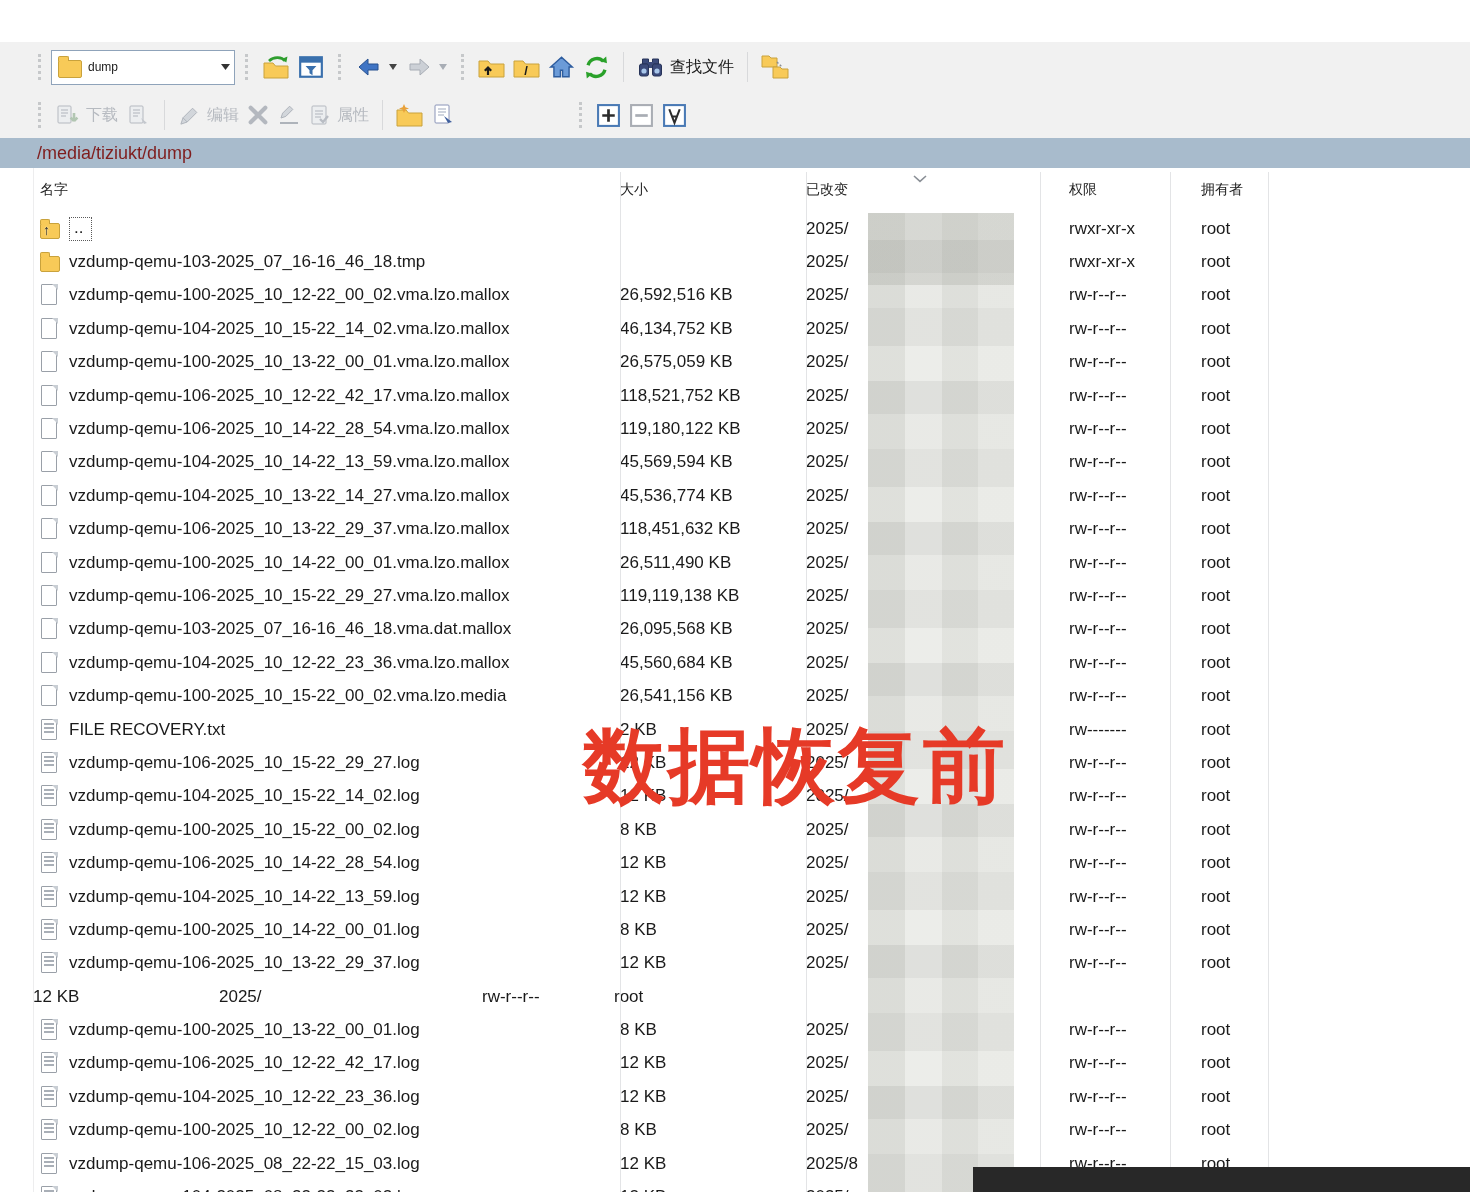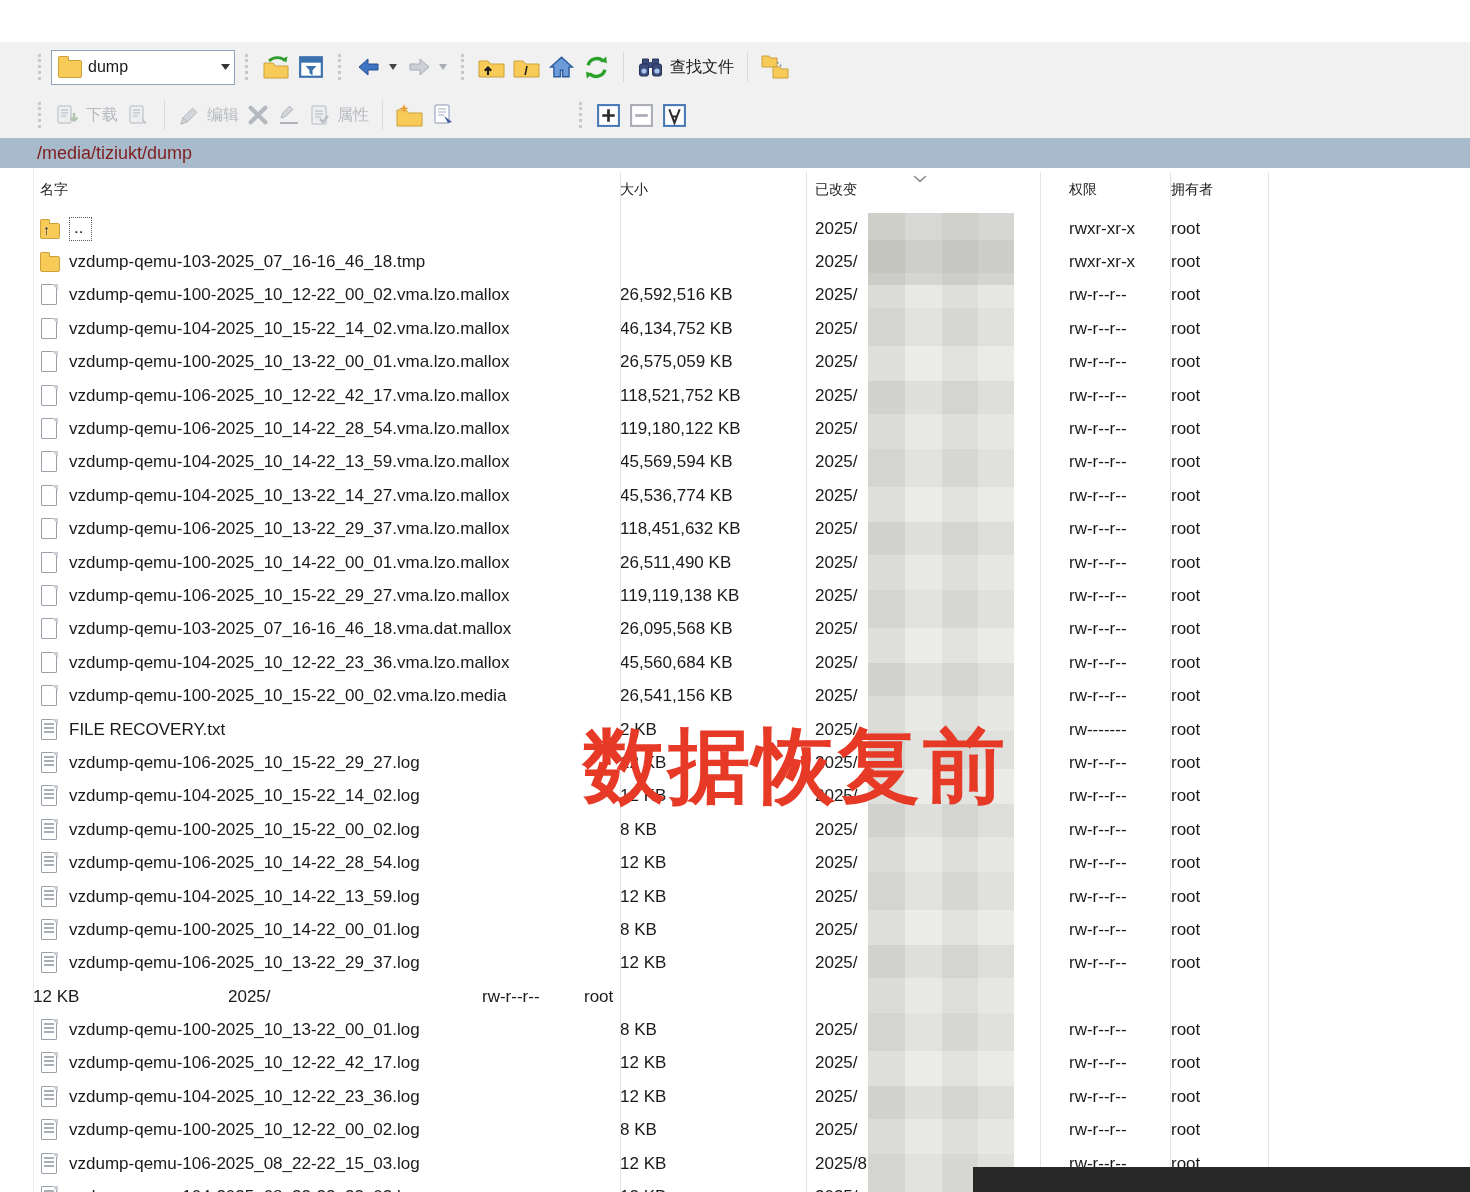--- a/index.html
+++ b/index.html
@@ -16,41 +16,41 @@
   .gripper{width:3px;height:26px;border-left:3px dotted #c6c8ca;margin:0 7px 0 2px;flex:0 0 3px;}
   .tb-sep{width:1px;height:30px;background:#d8d9db;margin:0 9px;flex:0 0 1px;}
   .tb-btn{display:flex;align-items:center;gap:6px;padding:3px 4px;border-radius:3px;flex:0 0 auto;}
   .tb-label{font-size:16px;color:#1a1a1a;white-space:nowrap;}
   .tb-label.disabled{color:#b6bac0;}
   .spacer{flex:0 0 auto;}
 
   
   .combo{display:flex;align-items:center;background:#fff;border:1px solid #8fa3ba;height:33px;width:172px;
          padding:0 4px 0 6px;gap:6px;flex:0 0 auto;}
-  .combo-text{font-size:16px;flex:1;}
+  .combo-text{font-size:12px;flex:1;}
   .combo-caret{margin-left:auto;}
 
   
   .cfold{position:relative;width:22px;height:16px;background:#f8ca58;border:1px solid #c9a23c;border-radius:2px;margin-top:4px;flex:0 0 22px;}
   .cfold::before{content:'';position:absolute;top:-5px;left:-1px;width:9px;height:4px;background:#f8ca58;
                  border:1px solid #c9a23c;border-bottom:none;border-radius:2px 2px 0 0;}
 
   
   .pathbar{left:0;top:138px;width:1470px;height:30px;background:#a8bbcc;display:flex;align-items:center;}
   .pathbar span{padding-left:37px;font-size:18px;color:#7f1d1d;}
 
   
   .thead{left:33px;top:168px;right:0;height:44px;display:flex;align-items:center;background:#fff;}
   .tbody{left:33px;top:212px;width:1437px;height:980px;overflow:hidden;}
   .frow{display:flex;align-items:center;height:33.4px;}
   .c-name{flex:0 0 587px;display:flex;align-items:center;padding-left:7px;box-sizing:border-box;overflow:hidden;white-space:nowrap;}
   .c-size{flex:0 0 186px;padding-right:13px;box-sizing:border-box;white-space:nowrap;}
-  .c-changed{flex:0 0 234px;padding-left:9px;box-sizing:border-box;white-space:nowrap;}
+  .c-changed{flex:0 0 234px;box-sizing:border-box;white-space:nowrap;}
   .c-perms{flex:0 0 130px;padding-left:29px;box-sizing:border-box;white-space:nowrap;}
-  .c-owner{flex:0 0 98px;padding-left:1px;box-sizing:border-box;white-space:nowrap;}
+  .c-owner{flex:0 0 98px;padding-left:31px;box-sizing:border-box;white-space:nowrap;}
   .thead .hc{font-size:14px;color:#222;}
   .frow{font-size:17px;}
   .vline{width:1px;background:#e3e4e6;top:172px;bottom:0;z-index:2;}
   .leftline{left:33px;top:168px;bottom:0;width:1px;background:#ededee;}
 
   .focusbox{border:1px dotted #5a5a5a;padding:0 8px 2px 4px;line-height:20px;}
 
   
   .ficon{position:relative;flex:0 0 20px;width:20px;height:24px;margin-right:9px;}
   .ficon.folder::after,.ficon.folderUp::after{content:'';position:absolute;left:0;top:6px;width:18px;height:14px;

